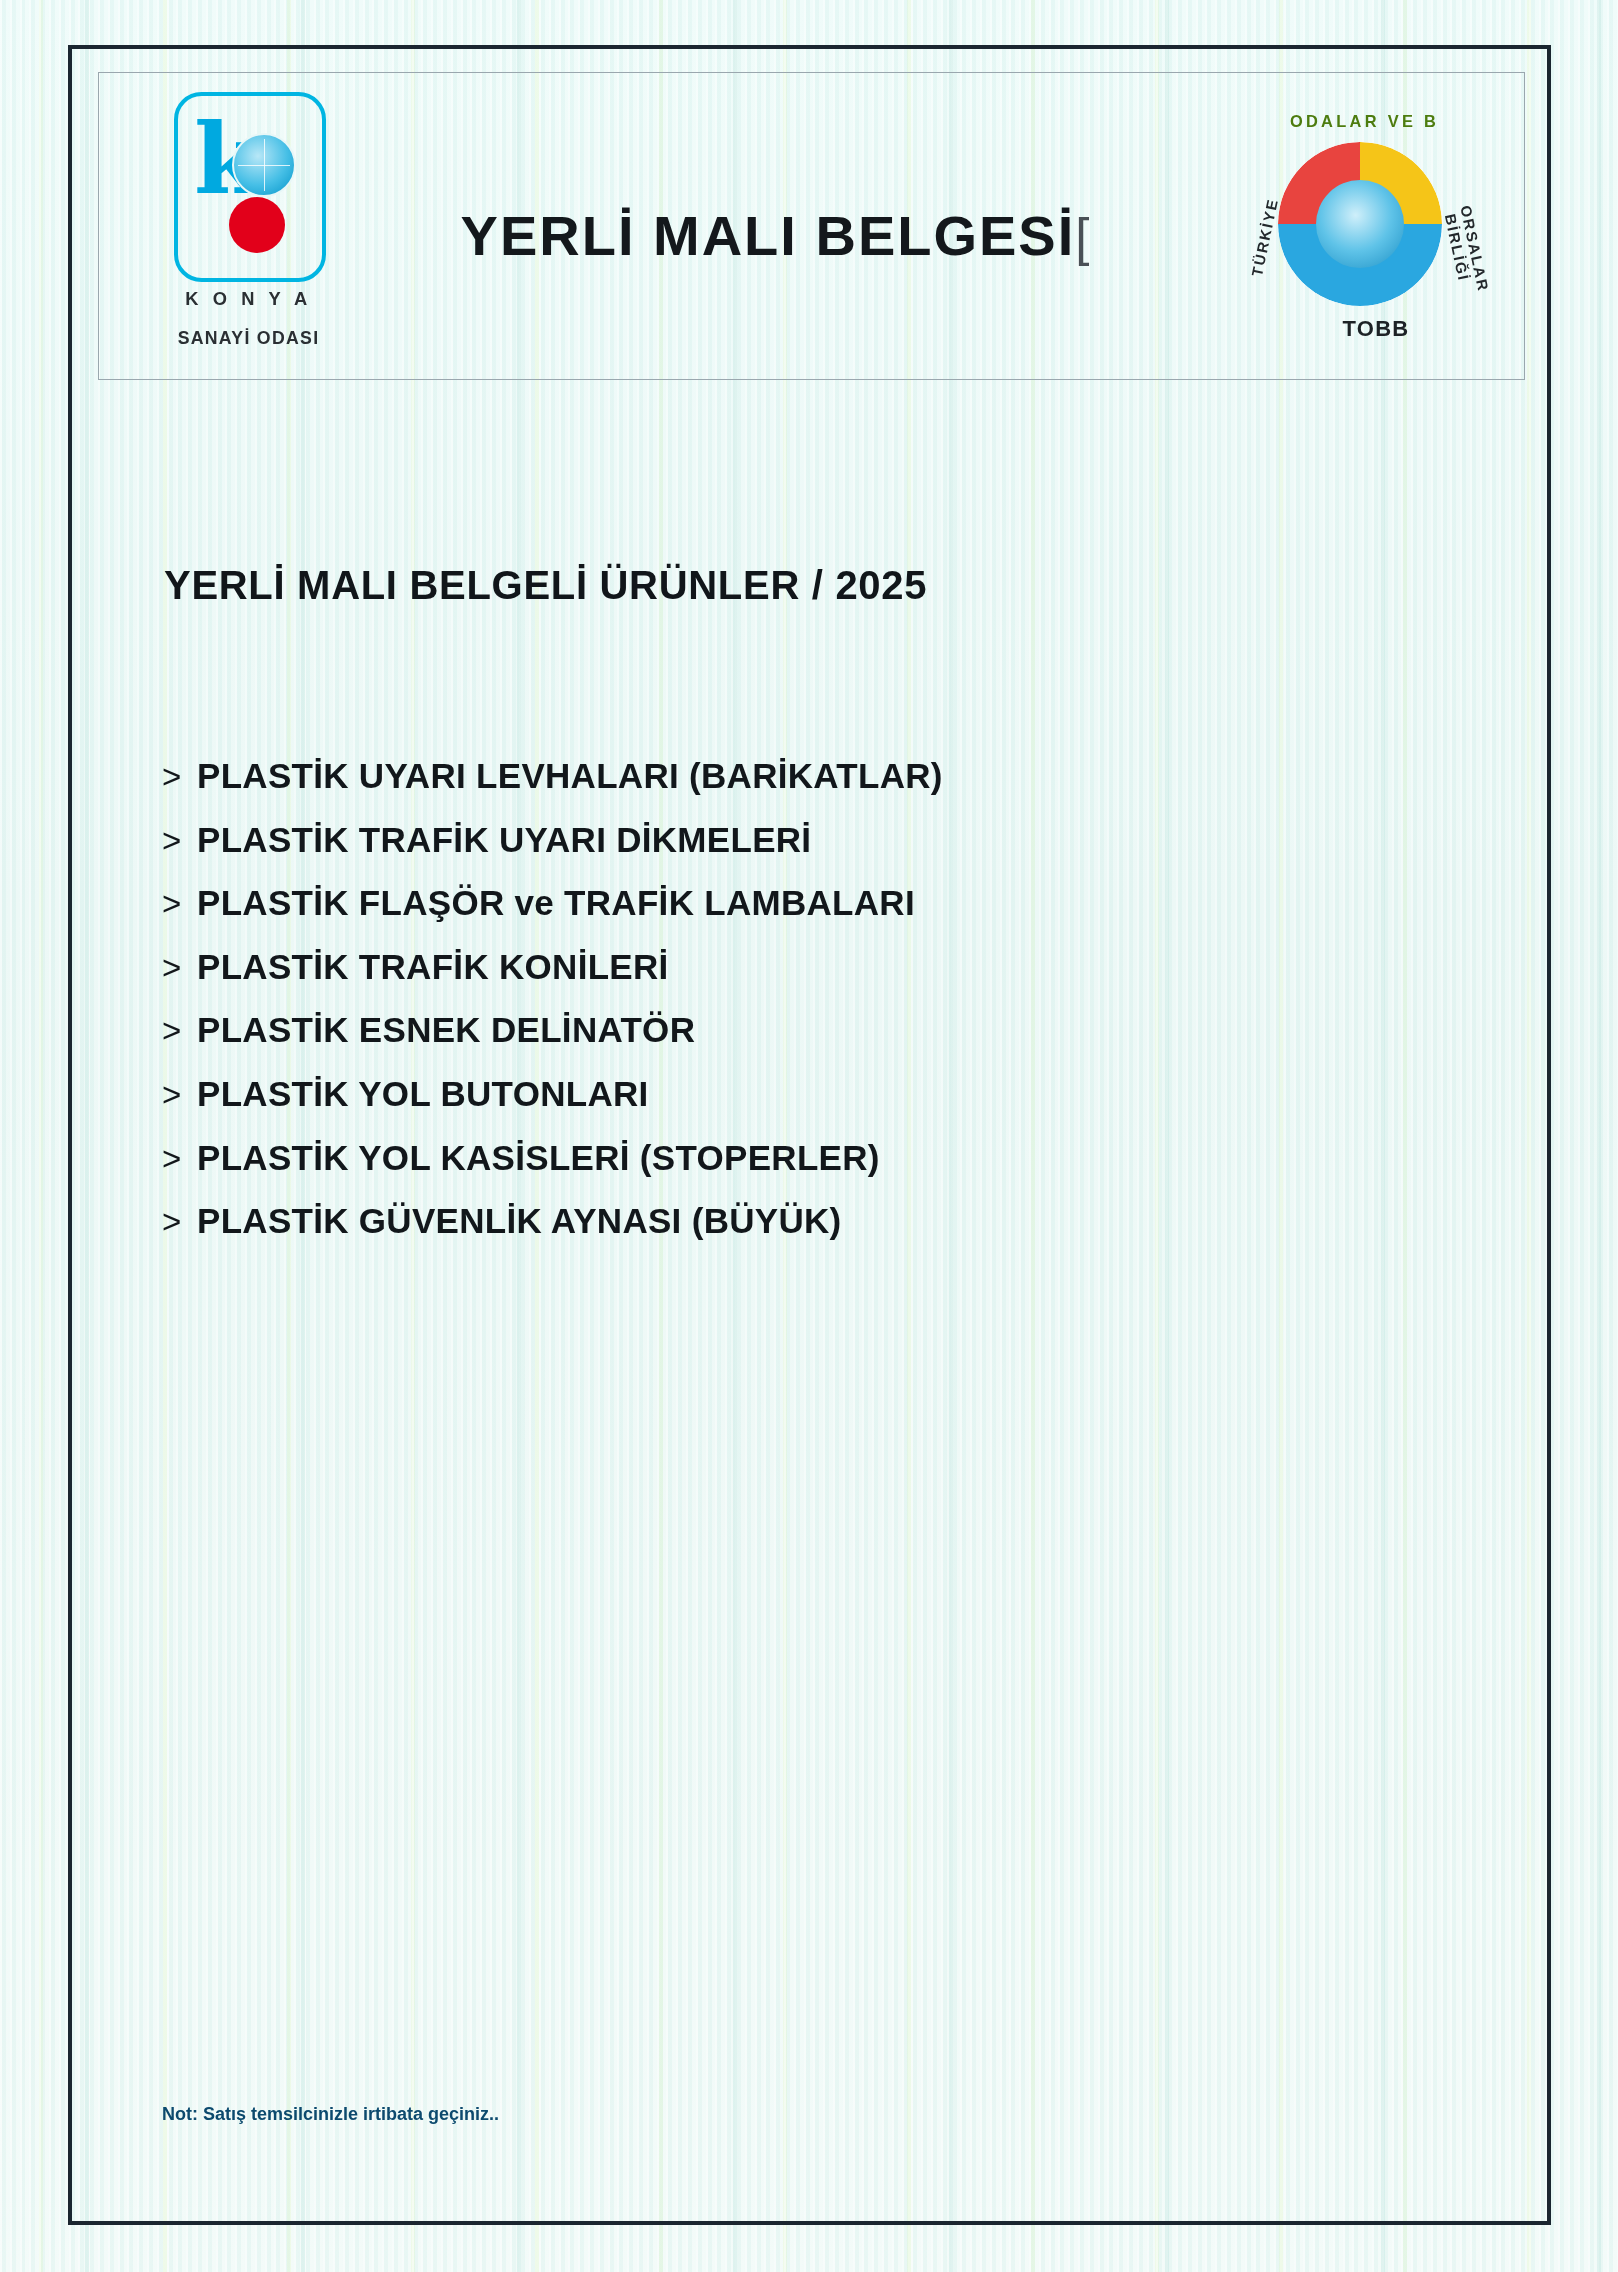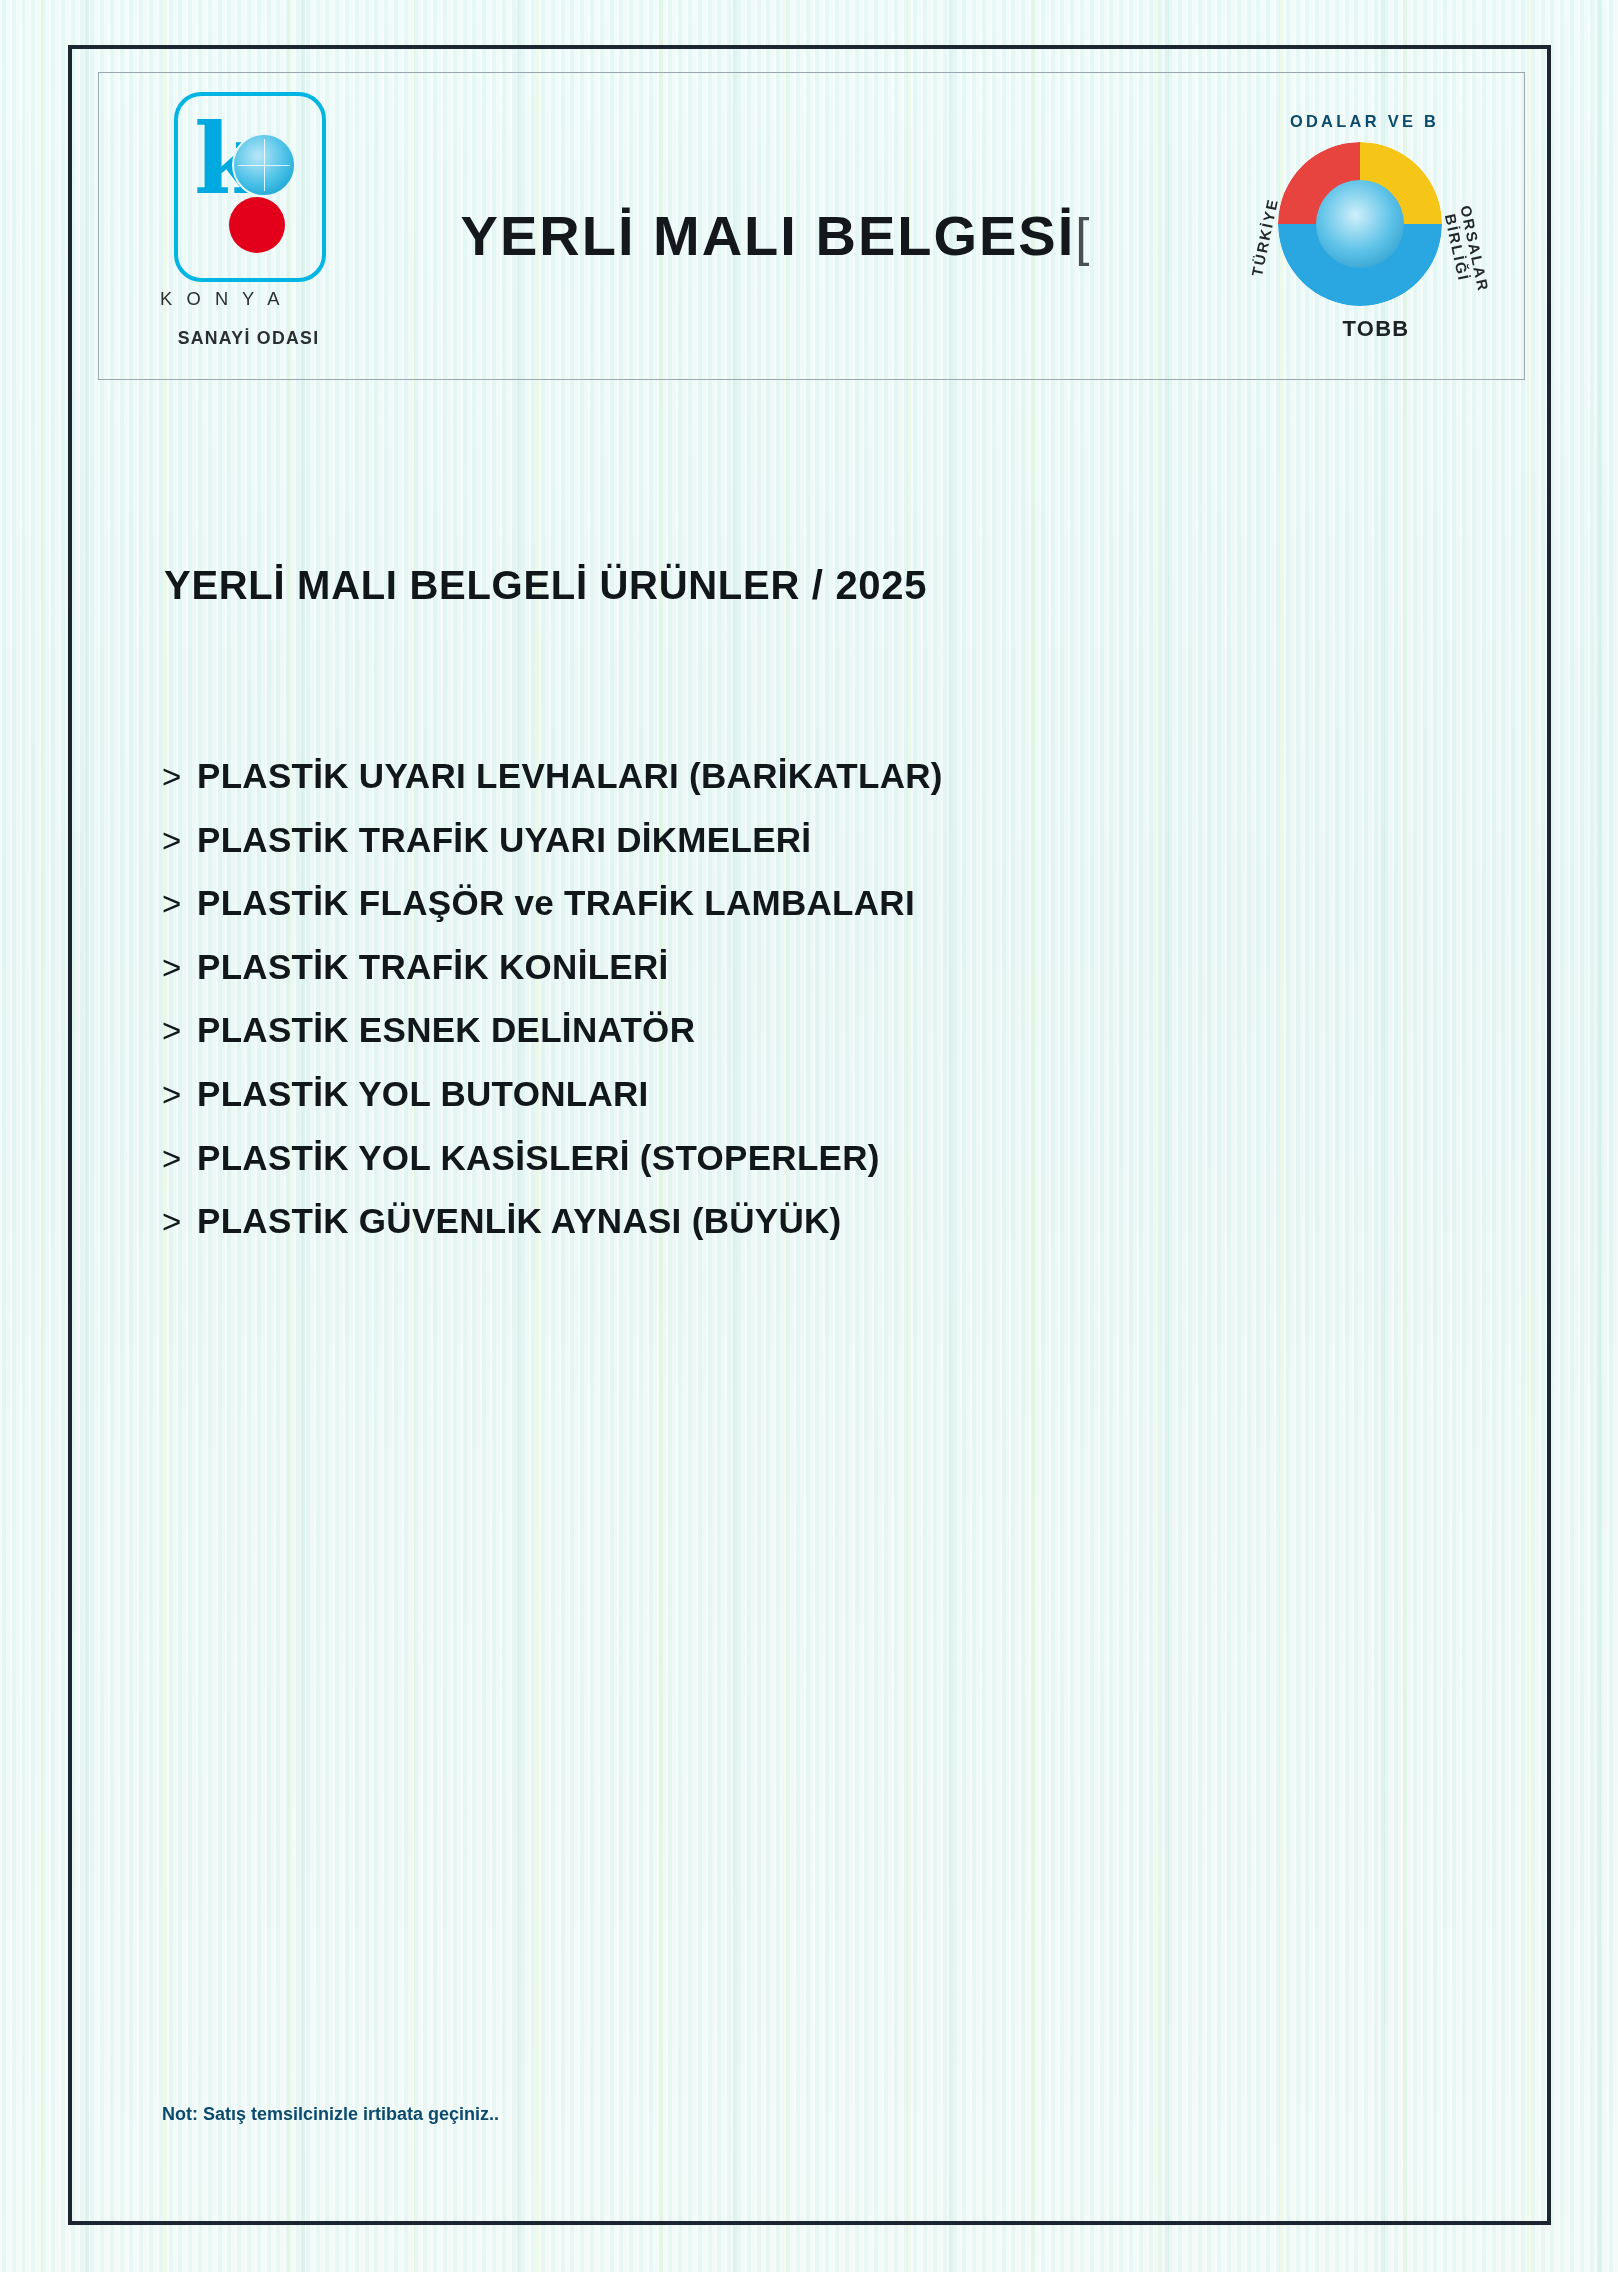--- a/index.html
+++ b/index.html
@@ -137,22 +137,23 @@
     width: 56px;
     height: 56px;
     border-radius: 50%;
     background: #e2001a;
   }
   .kso-name1 {
     position: absolute;
     left: 0;
     top: 196px;
     width: 177px;
+    text-align: center;
     font-size: 18.3px;
-    font-weight: normal;
+    font-weight: bold;
     letter-spacing: 4.6px;
     color: #2a2f33;
   }
   .kso-name2 {
     position: absolute;
     left: 0;
     top: 236px;
     width: 177px;
     text-align: center;
     font-size: 17.7px;
@@ -236,21 +237,21 @@
   }
   .tobb-text-top {
     position: absolute;
     left: 0;
     top: 3.9px;
     width: 255px;
     text-align: center;
     font-size: 16.4px;
     font-weight: bold;
     letter-spacing: 3.3px;
-    color: #0c4a6e;
+    color: #4d7c0f;
   }
   .tobb-text-left {
     position: absolute;
     left: -11.8px;
     top: 121px;
     width: 79px;
     text-align: center;
     font-size: 15px;
     font-weight: bold;
     letter-spacing: 2px;

